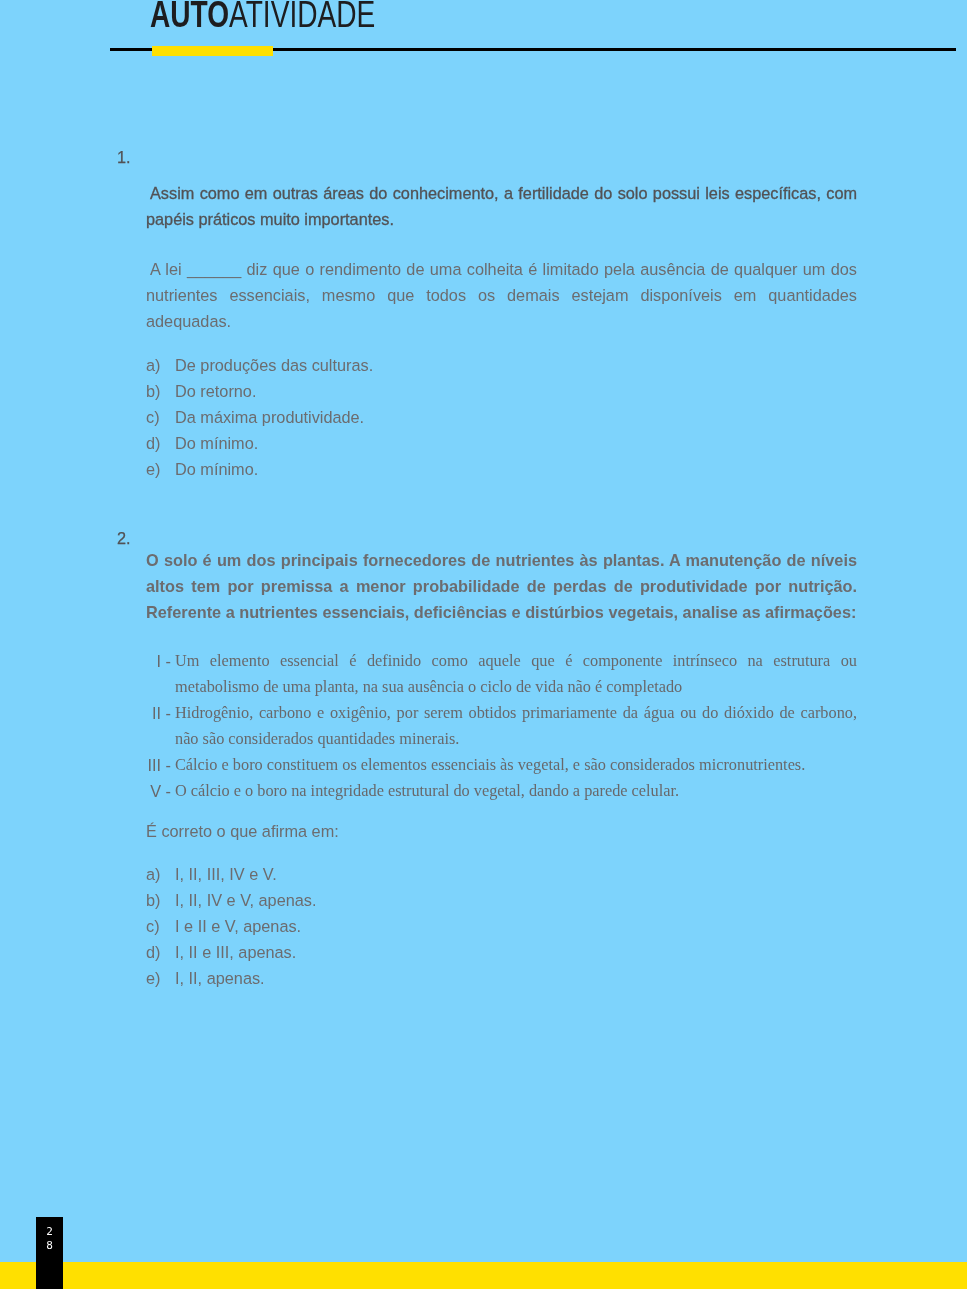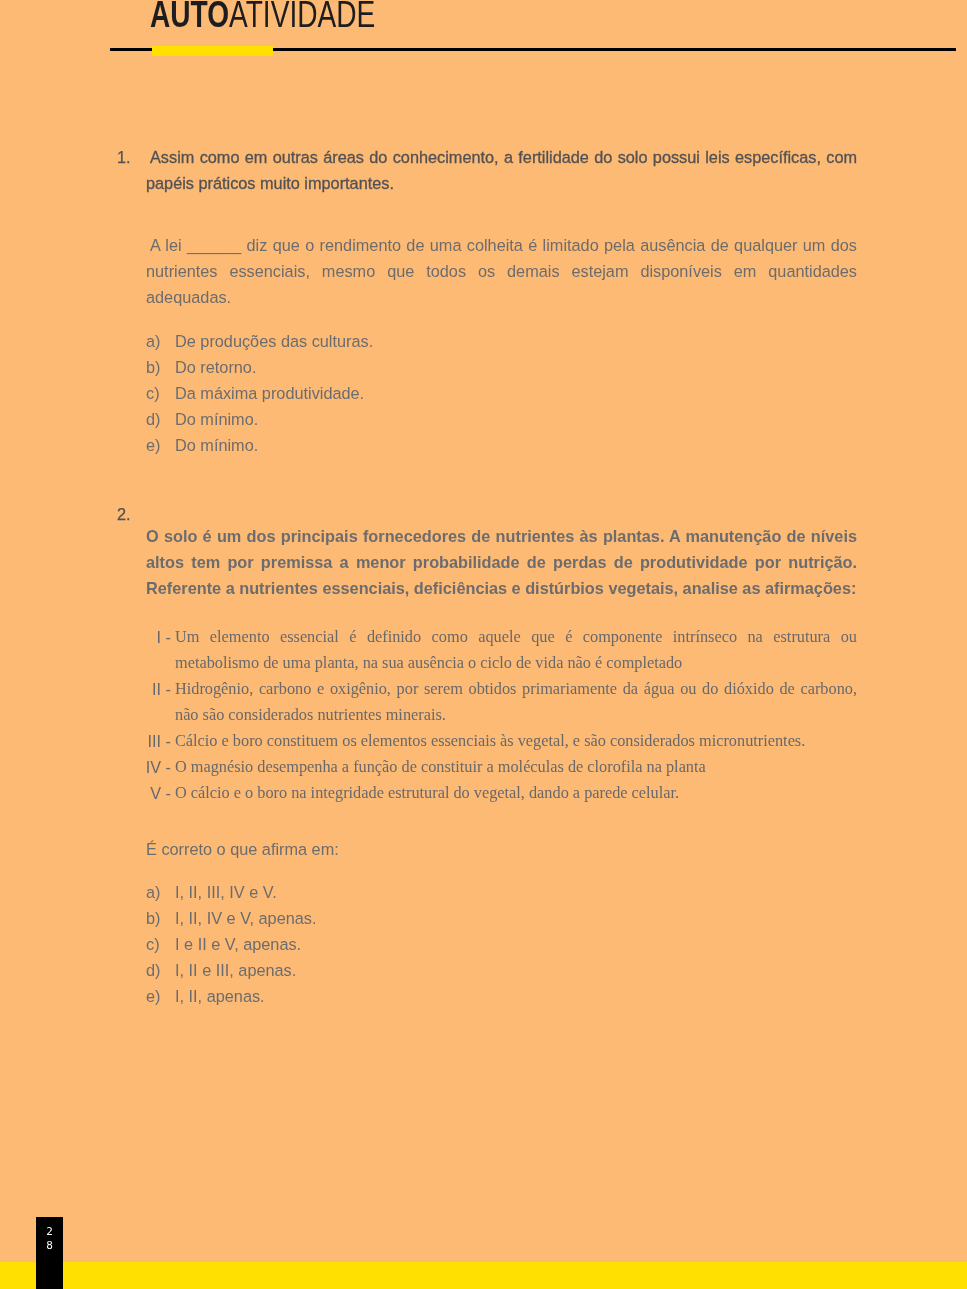--- a/index.html
+++ b/index.html
@@ -1,20 +1,20 @@
 <!DOCTYPE html>
 <html><head>
 <meta charset="utf-8">
 <style>
   * { margin:0; padding:0; box-sizing:border-box; }
   html,body { background:#e8e8e8; }
   .page {
     position:relative;
     width:967px; height:1289px;
-    background:#fdba74;
+    background:#7dd3fc;
     overflow:hidden;
     font-family:"Liberation Sans", sans-serif;
   }
 
   
   .title {
     position:absolute; left:150px; top:-4px;
     font-size:36px; line-height:38px;
     color:#1d1d1f;
     white-space:nowrap;
@@ -41,38 +41,39 @@
   }
   .question { display:flex; }
   .qnum {
     width:29px; flex-shrink:0;
     color:#525255; -webkit-text-stroke:0.25px;
   }
   .qbody { flex:1; min-width:0; }
   .intro {
     color:#525255; -webkit-text-stroke:0.3px;
     text-align:justify;
+    margin-top:36px;
   }
-  .para { margin-top:36px; text-align:justify; }
+  .para { margin-top:24px; text-align:justify; }
   .indent { text-indent:4px; }
 
   .options { list-style:none; margin-top:18px; }
   .option { display:flex; line-height:26px; }
   .opt-letter { width:29px; flex-shrink:0; }
   .opt-text { flex:1; }
 
   .q2 { margin-top:43px; }
   .q2 .para { margin-top:22px;font-weight:bold; }
 
   .statements { list-style:none; margin-top:23px; margin-left:-5px; color:#68686b; }
   .statement { display:flex; }
   .stmt-label { width:34px; flex-shrink:0; text-align:right; padding-right:4px; white-space:nowrap; }
   .stmt-text { flex:1; min-width:0; text-align:justify;font-family:Liberation Serif, serif; }
 
-  .closing { margin-top:30px; }
+  .closing { margin-top:14px; }
   .q2 .options { margin-top:17px; }
 
   
   .footer-bar {
     position:absolute; left:0; bottom:0;
     width:967px; height:27px; background:#ffe000;
   }
   .page-badge {
     position:absolute; left:36px; top:1217px;
     width:27px; height:72px; background:#000000;
@@ -128,29 +129,25 @@
       <div class="qnum">2.</div>
       <div class="qbody">
         <p class="para">O solo é um dos principais fornecedores de nutrientes às plantas. A manutenção de níveis altos tem por premissa a menor probabilidade de perdas de produtividade por nutrição. Referente a nutrientes essenciais, deficiências e distúrbios vegetais, analise as afirmações:</p>
         <ul class="statements">
           <li class="statement">
             <span class="stmt-label">I -</span>
             <span class="stmt-text">Um elemento essencial é definido como aquele que é componente intrínseco na estrutura ou metabolismo de uma planta, na sua ausência o ciclo de vida não é completado</span>
           </li>
           <li class="statement">
             <span class="stmt-label">II -</span>
-            <span class="stmt-text">Hidrogênio, carbono e oxigênio, por serem obtidos primariamente da água ou do dióxido de carbono, não são considerados nutrientes minerais.</span>
+            <span class="stmt-text">Hidrogênio, carbono e oxigênio, por serem obtidos primariamente da água ou do dióxido de carbono, não são considerados quantidades minerais.</span>
           </li>
           <li class="statement">
             <span class="stmt-label">III -</span>
             <span class="stmt-text">Cálcio e boro constituem os elementos essenciais às vegetal, e são considerados micronutrientes.</span>
-          </li>
-          <li class="statement">
-            <span class="stmt-label">IV -</span>
-            <span class="stmt-text">O magnésio desempenha a função de constituir a moléculas de clorofila na planta</span>
           </li>
           <li class="statement">
             <span class="stmt-label">V -</span>
             <span class="stmt-text">O cálcio e o boro na integridade estrutural do vegetal, dando a parede celular.</span>
           </li>
         </ul>
         <p class="closing">É correto o que afirma em:</p>
         <ul class="options">
           <li class="option">
             <span class="opt-letter">a)</span>

